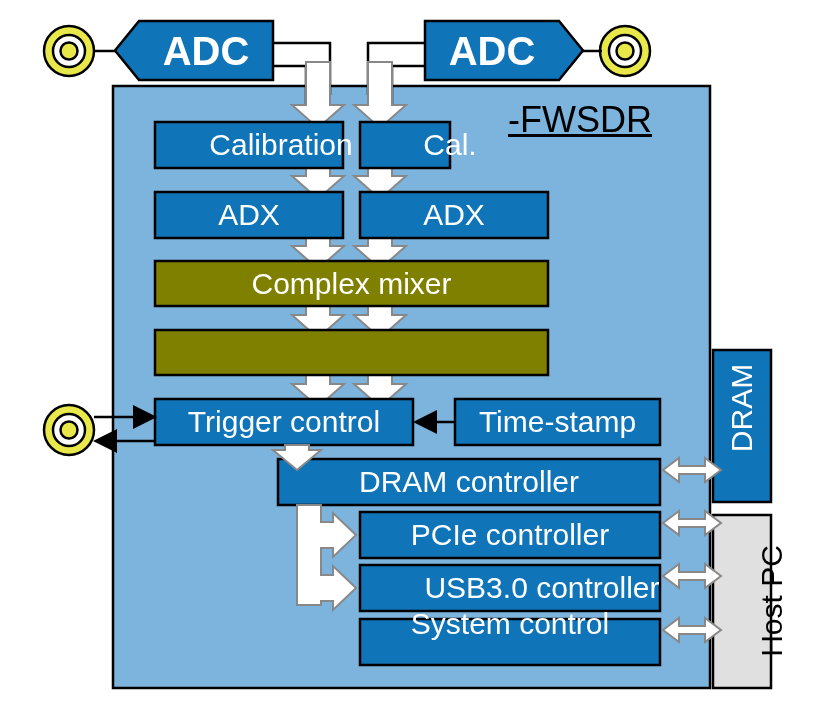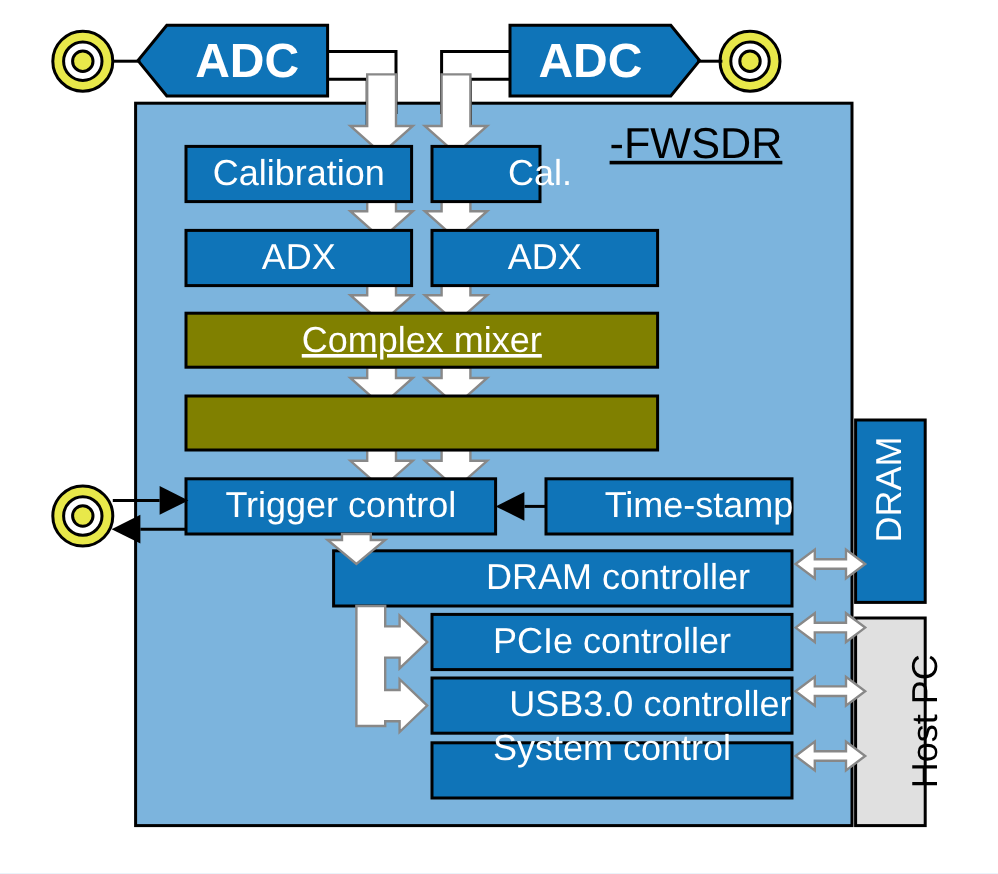--- a/index.html
+++ b/index.html
@@ -180,36 +180,36 @@
       <path d="M663,630 L679,618 L679,626 L705,626 L705,618 L721,630 L705,642 L705,634 L679,634 L679,642 Z"></path>
     </g>
   </svg>
 
   <div class="label" style="left:139px; top:21px; width:134px; height:59px; font-size:40px; font-weight:bold;">ADC</div>
 
   <div class="label" style="left:425px; top:21px; width:134px; height:59px; font-size:40px; font-weight:bold;">ADC</div>
 
   <div class="label dark" style="left:508px; top:98px; width:190px; height:44px; font-size:36px; justify-content:flex-start;text-decoration:underline;">-FWSDR</div>
 
-  <div class="label" style="left:155px; top:122px; width:188px; height:46px;">Calibration</div>
+  <div class="label" style="left:155px; top:122px; width:188px; height:46px;padding-left:32px;">Calibration</div>
 
   <div class="label" style="left:377px; top:122px; width:90px; height:46px;margin-left:28px;">Cal.</div>
 
   <div class="label" style="left:155px; top:192px; width:188px; height:46px;">ADX</div>
 
   <div class="label" style="left:360px; top:192px; width:188px; height:46px;">ADX</div>
 
-  <div class="label" style="left:155px; top:261px; width:393px; height:45px;text-decoration:underline;">Complex mixer</div>
+  <div class="label" style="left:155px; top:261px; width:393px; height:45px;">Complex mixer</div>
 
 
   <div class="label" style="left:155px; top:399px; width:258px; height:46px;">Trigger control</div>
 
-  <div class="label" style="left:455px; top:399px; width:205px; height:46px;padding-left:25px;">Time-stamp</div>
-
-  <div class="label" style="left:278px; top:459px; width:382px; height:46px;padding-left:46px;">DRAM controller</div>
+  <div class="label" style="left:455px; top:399px; width:205px; height:46px;">Time-stamp</div>
+
+  <div class="label" style="left:278px; top:459px; width:382px; height:46px;">DRAM controller</div>
 
   <div class="label" style="left:360px; top:512px; width:300px; height:46px;">PCIe controller</div>
 
   <div class="label" style="left:360px; top:565px; width:300px; height:46px;margin-left:32px;">USB3.0 controller</div>
 
   <div class="label" style="left:360px; top:601px; width:300px; height:46px;border-radius:23px;">System control</div>
 
   <div class="label vert" style="left:666px; top:379px; width:152px; height:58px;">DRAM</div>
 
   <div class="label vert dark" style="left:685px; top:572px; width:173px; height:58px;">Host PC</div>

